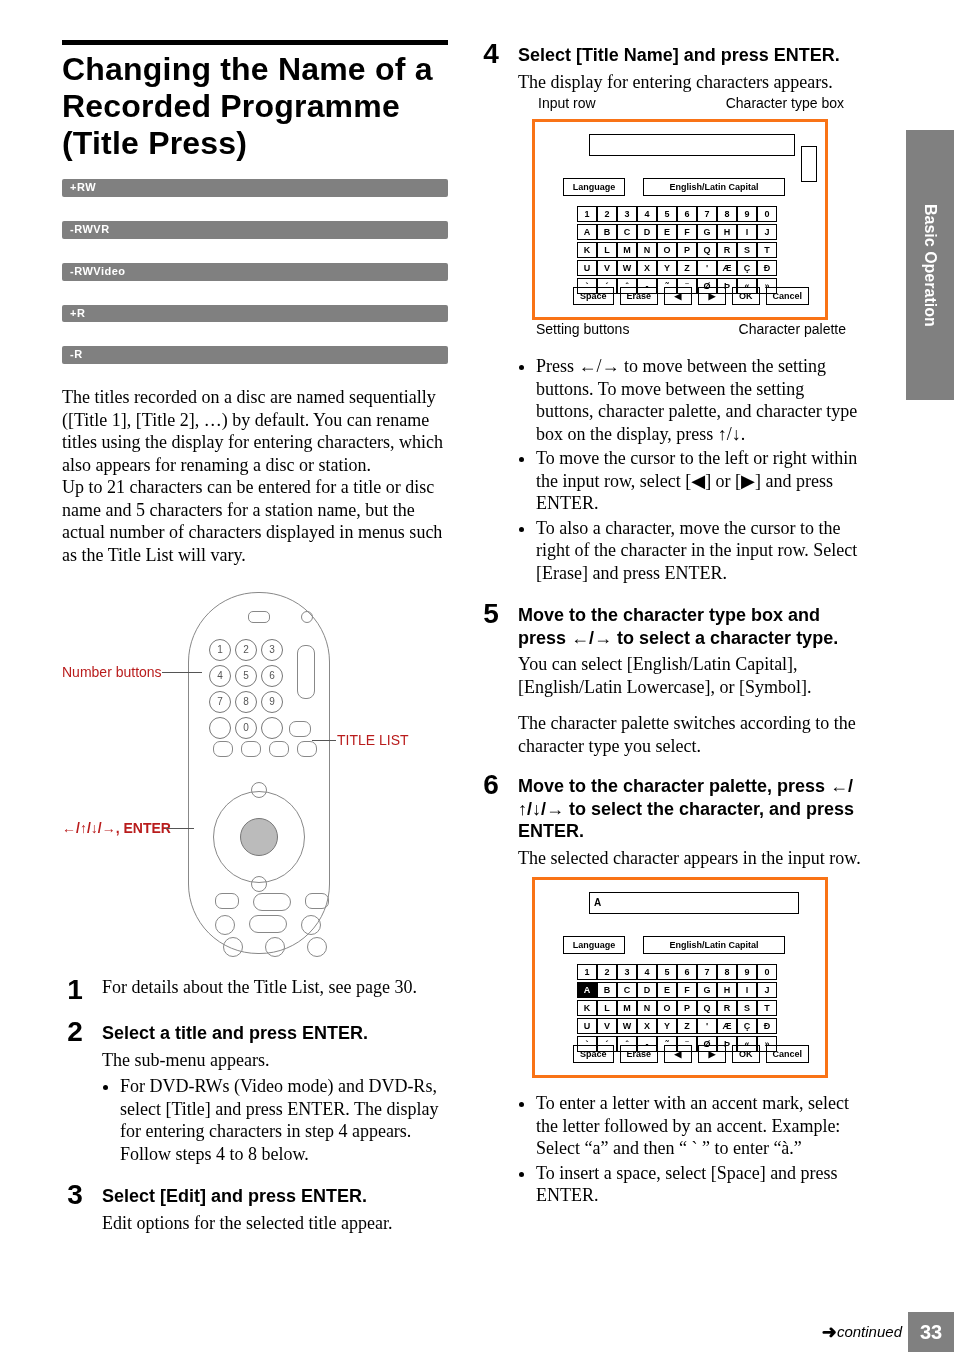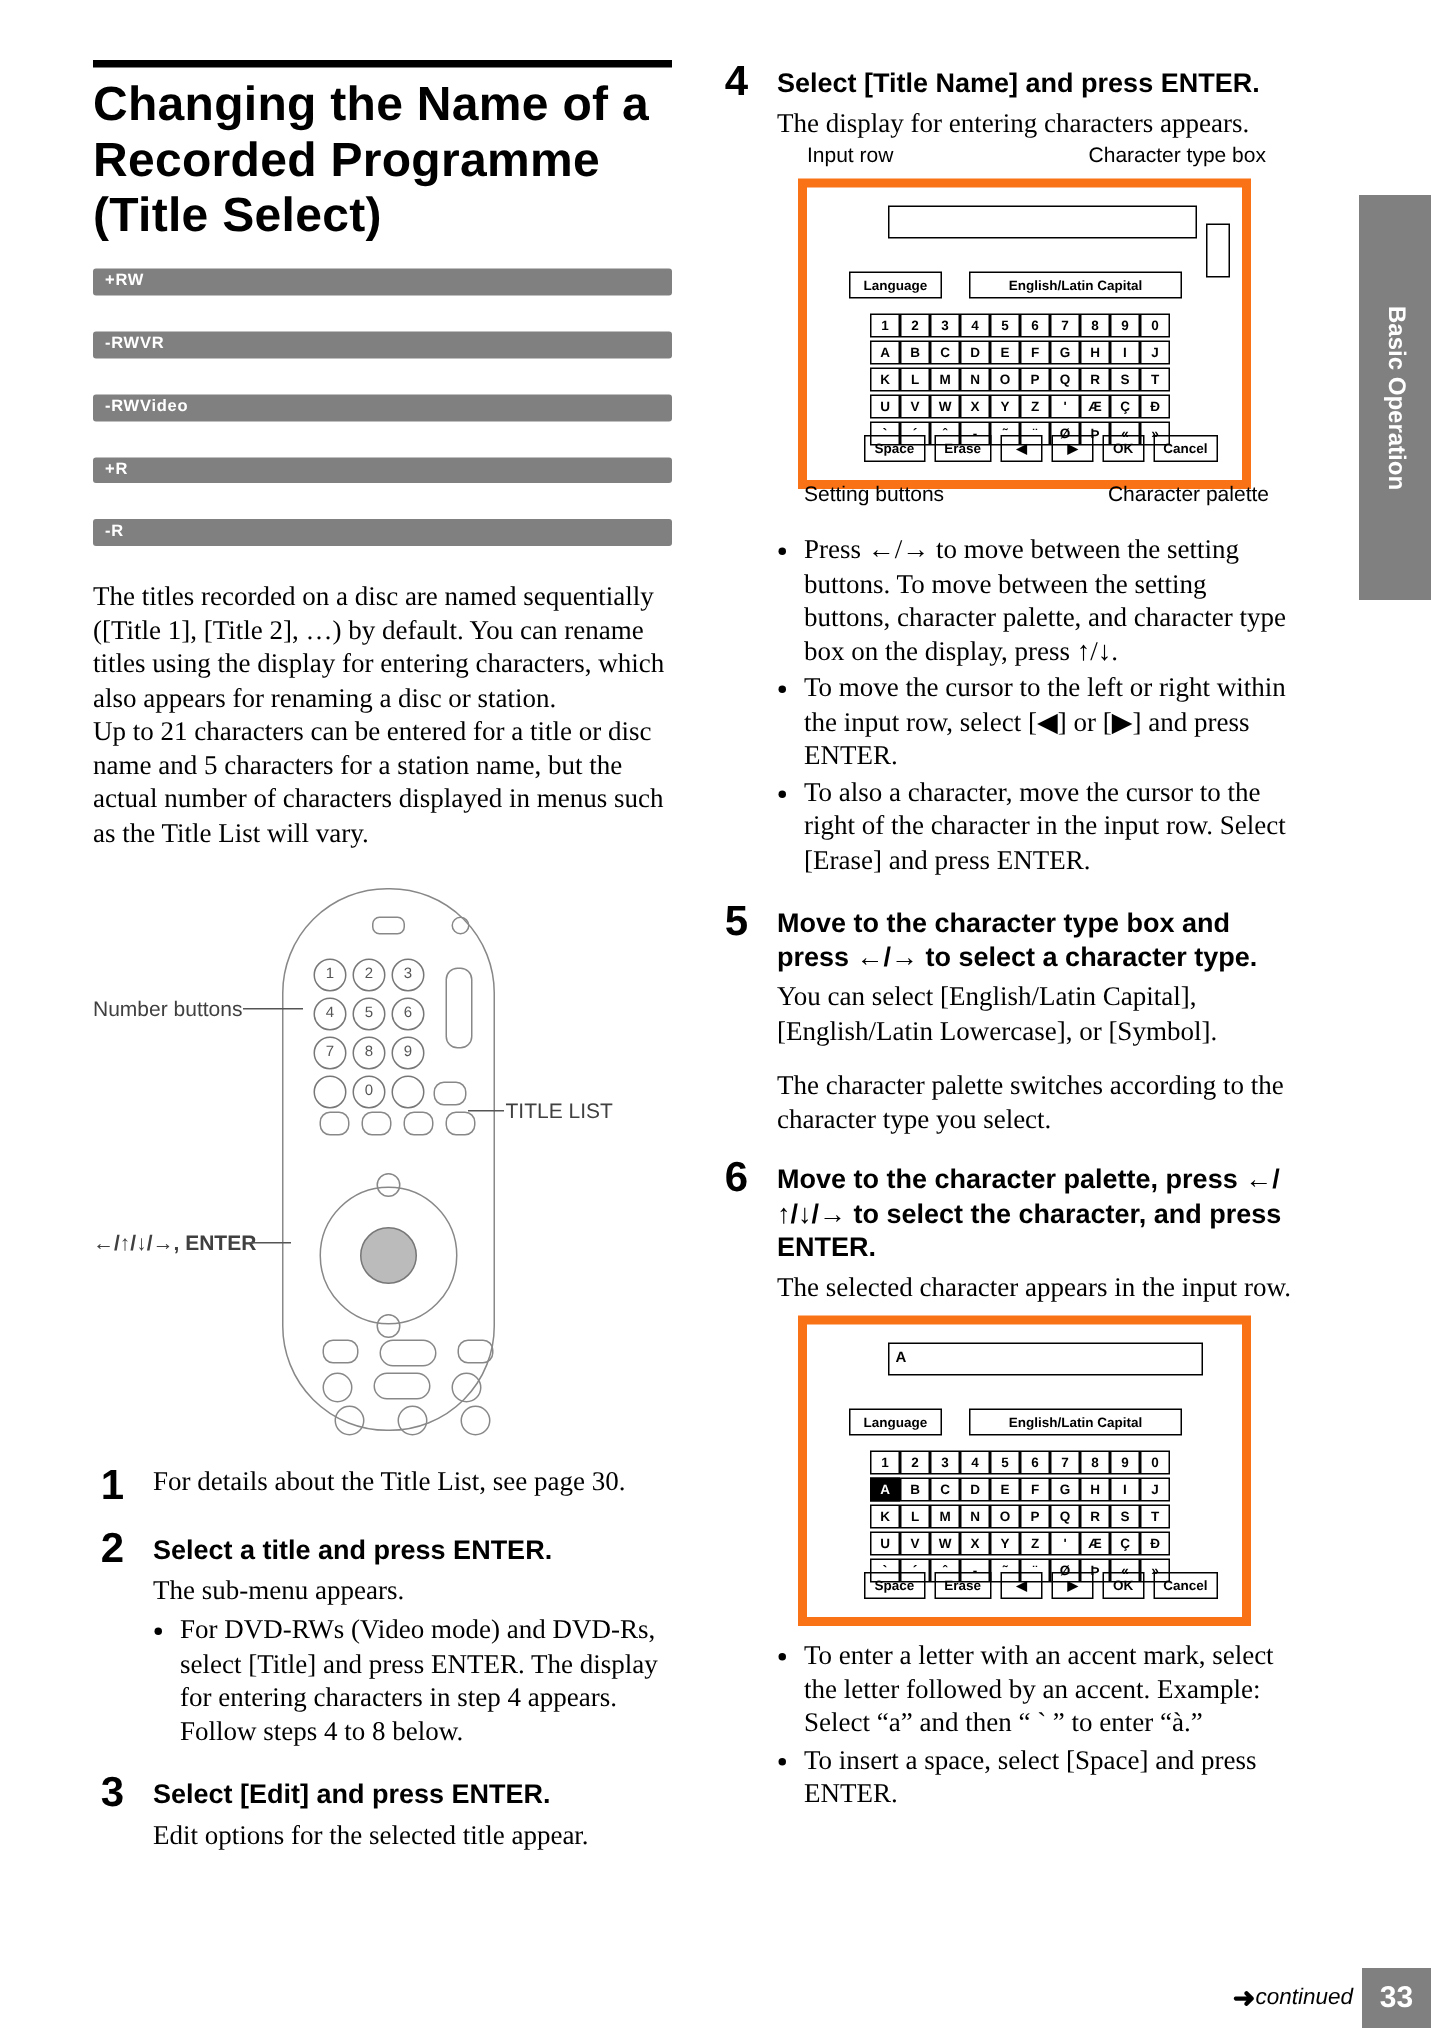--- a/index.html
+++ b/index.html
@@ -108,36 +108,36 @@
   .dpad .spot { position:absolute; width:14px; height:14px; border:1px solid #888; border-radius:50%; }
   .dpad .n{ left:50%; top:-10px; transform:translateX(-50%);} .dpad .s{ left:50%; bottom:-10px; transform:translateX(-50%);}
   .trow { position:absolute; left:26px; display:flex; gap:14px; }
   .trow .b { width:22px; height:14px; border:1px solid #888; border-radius:7px; }
   .trow .bc { width:36px; height:16px; border:1px solid #888; border-radius:9px; }
   .trow .c { width:18px; height:18px; border:1px solid #888; border-radius:50%; }
   .rlbl {
     font-family: Arial, Helvetica, sans-serif;
     font-size: 14px;
     position: absolute;
-    color: #404040;
+    color: #b91c1c;
   }
   .rline { position:absolute; height:1px; background:#555; }
 
   
   .tv {
     position: relative;
     height: 250px;
     margin-top: 2px;
     margin-bottom: 10px;
   }
   .tvlabel { font-family: Arial, Helvetica, sans-serif; font-size: 14px; position:absolute; }
   .screen {
     position:absolute; left: 14px; top: 24px;
     width: 290px; height: 195px;
-    border: 6px solid #f97316;
+    border: 3px solid #f97316;
   }
   .bar { position:absolute; border:1px solid #000; }
   .lang-bar { left:28px; top:56px; width:60px; height:16px; font:700 9px Arial; display:flex; align-items:center; justify-content:center; }
   .ctype-bar { left:108px; top:56px; width:140px; height:16px; font:700 9px Arial; display:flex; align-items:center; justify-content:center; }
   .input-bar { left:54px; top:12px; width:204px; height:20px; }
   .grid {
     position:absolute; left:42px; top:84px;
     display:grid; grid-template-columns: repeat(10, 18px); gap:2px;
   }
   .cell {
@@ -195,21 +195,21 @@
 <div class="footer">
   <span class="arrow-inline">➜</span>
   <span class="continued">continued</span>
   <div class="pgnum">33</div>
 </div>
 
 <div class="page">
 
   <div class="col">
     <div class="hrule"></div>
-    <h1>Changing the Name of a Recorded Programme (Title Select)</h1>
+    <h1>Changing the Name of a Recorded Programme (Title Press)</h1>
 
     <div class="badges">
       <span class="badge">+RW</span>
       <span class="badge">-RWVR</span>
       <span class="badge">-RWVideo</span>
       <span class="badge">+R</span>
       <span class="badge">-R</span>
     </div>
 
     <p class="body">The titles recorded on a disc are named sequentially ([Title 1], [Title 2], …) by default. You can rename titles using the display for entering characters, which also appears for renaming a disc or station.</p>

